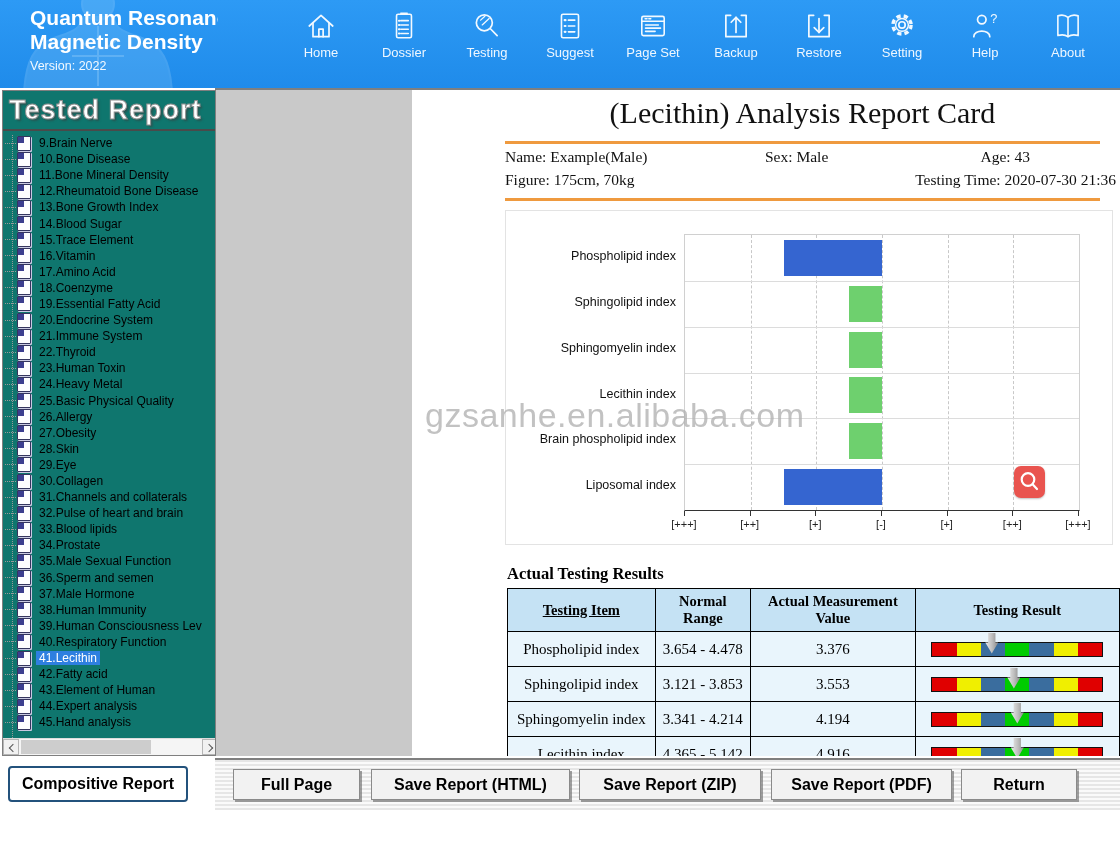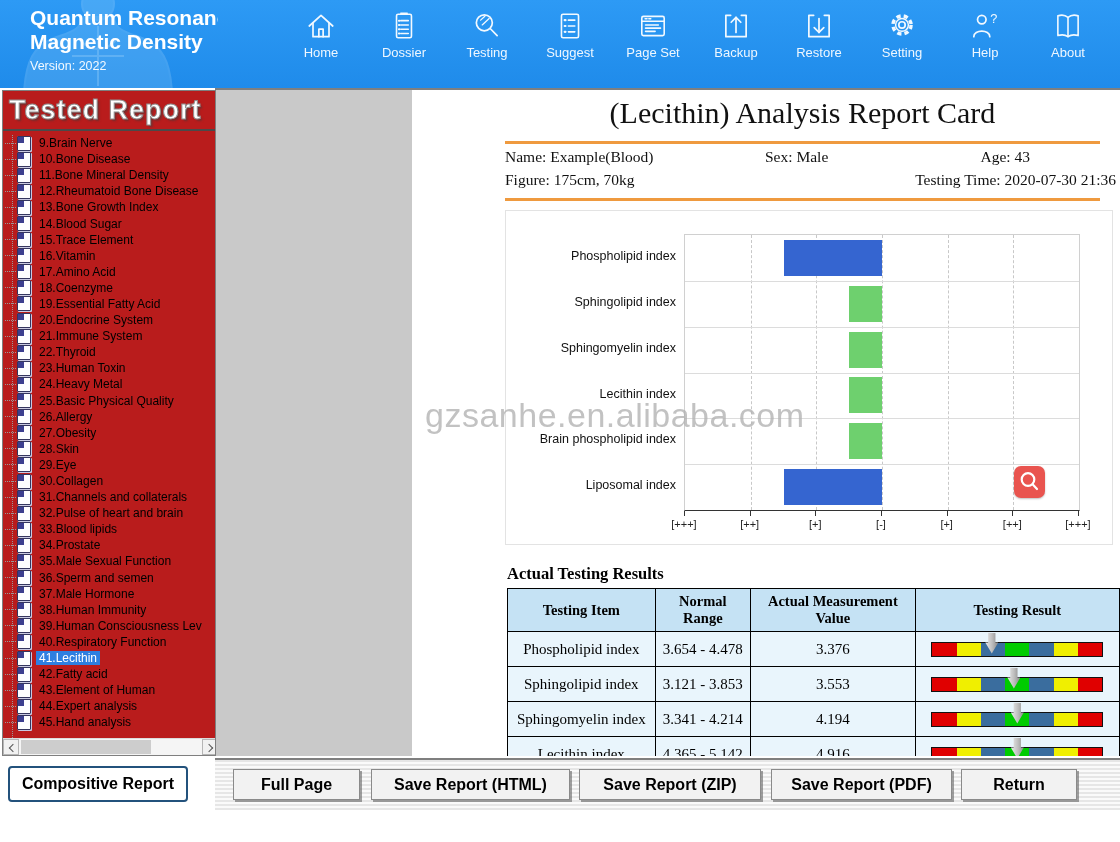--- a/index.html
+++ b/index.html
@@ -13,21 +13,21 @@
   .logo-body-svg{position:absolute;left:10px;top:-4px;opacity:.55;}
   .logo-t1{position:absolute;left:30px;top:6px;color:#fff;font-size:21px;font-weight:bold;white-space:nowrap;}
   .logo-t2{position:absolute;left:30px;top:30px;color:#fff;font-size:21px;font-weight:bold;white-space:nowrap;}
   .logo-ver{position:absolute;left:30px;top:59px;color:#f2f9ff;font-size:12.5px;}
   .nav-item{position:absolute;top:10px;width:70px;height:70px;text-align:center;cursor:pointer;}
   .nav-item svg{display:block;margin:0 auto;}
   .nav-label{margin-top:3px;color:#eef7ff;font-size:13px;white-space:nowrap;}
 
   
   .sidebar{position:absolute;left:2px;top:90px;width:234px;height:666px;
-           background:#b91c1c;border:1px solid #7f7f7f;box-sizing:border-box;}
+           background:#0f766e;border:1px solid #7f7f7f;box-sizing:border-box;}
   .side-title{position:absolute;left:0;top:0;right:0;height:40px;border-bottom:2px solid #4a4a4a;
               font-size:27px;font-weight:bold;letter-spacing:1px;padding:4px 0 0 6px;box-sizing:border-box;
               color:#fff;-webkit-text-stroke:1px #909090;
               text-shadow:2px 2px 2px rgba(60,60,60,.55);white-space:nowrap;}
   .side-list{position:absolute;left:0;top:44px;right:17px;bottom:17px;overflow:hidden;}
   .tree-trunk{position:absolute;left:9px;top:0;bottom:0;border-left:1px dotted #999;}
   .side-item{position:relative;display:flex;align-items:center;height:16.1px;padding-left:2px;cursor:pointer;}
   .stub{width:11px;border-top:1px dotted #999;margin-right:1px;flex:none;}
   .doc-icon{width:12px;height:13px;background:#fdfdff;border:1px solid #34355e;border-radius:1px;
             position:relative;margin-right:5px;flex:none;box-shadow:1px 1px 0 #c9c9e2;}
@@ -74,21 +74,21 @@
              letter-spacing:.5px;pointer-events:none;white-space:nowrap;}
 
   
   .results-heading{position:absolute;left:291px;top:474px;font-family:"Liberation Serif",serif;
                    font-size:16.5px;font-weight:bold;color:#000;}
   .results-table{position:absolute;left:291px;top:498px;border-collapse:collapse;
                  font-family:"Liberation Serif",serif;color:#000;}
   .results-table th,.results-table td{border:1.6px solid #000;text-align:center;vertical-align:middle;}
   .results-table th{background:#c5e2f4;font-size:14.5px;height:42px;padding:0 6px;}
   .results-table td{background:#e9f5fc;font-size:15px;height:32px;}
-  .col-item{width:143px;}.col-range{width:88px;}.col-value{width:162px;}.col-result{width:196px;}
+  .col-item{width:143px;text-decoration:underline;}.col-range{width:88px;}.col-value{width:162px;}.col-result{width:196px;}
   .result-bar{position:relative;display:flex;width:170px;height:13px;margin:0 auto;
               border:1.5px solid #111;box-sizing:content-box;}
   .result-bar .seg{flex:1;height:100%;}
   .pointer{position:absolute;top:-10px;width:13px;height:21px;z-index:3;
            background:linear-gradient(90deg,#ececec 0%,#bdbdbd 55%,#8a8a8a 100%);
            clip-path:polygon(22% 0,78% 0,78% 48%,100% 48%,50% 100%,0 48%,22% 48%);
            filter:drop-shadow(1px 1px 1px rgba(0,0,0,.45));}
 
   
   .bottom-left{position:absolute;left:2px;top:758px;width:202px;height:52px;background:#fff;}
@@ -454,21 +454,21 @@
     </div>
     <div class="scroll-corner"></div>
   </div>
 
   <div class="viewer">
     <div class="gray-block"></div>
 
     <div class="report-title">(Lecithin) Analysis Report Card</div>
     <div class="orange-rule" style="top:51px;background:#ef9a3f"></div>
 
-    <div class="info-text" style="left:289px;top:58px">Name: Example(Blood)</div>
+    <div class="info-text" style="left:289px;top:58px">Name: Example(Male)</div>
     <div class="info-text" style="left:549px;top:58px">Sex: Male</div>
     <div class="info-text" style="right:90px;top:58px">Age: 43</div>
     <div class="info-text" style="left:289px;top:81px">Figure: 175cm, 70kg</div>
     <div class="info-text" style="right:4px;top:81px">Testing Time: 2020-07-30 21:36</div>
 
     <div class="orange-rule" style="top:108px;background:#ef9a3f"></div>
 
     <div class="chart-panel">
       <div>
           <div class="chart-cat-label" style="position: absolute; top: 23px; height: 45.8333px; line-height: 45.8333px;">Phospholipid index</div>

